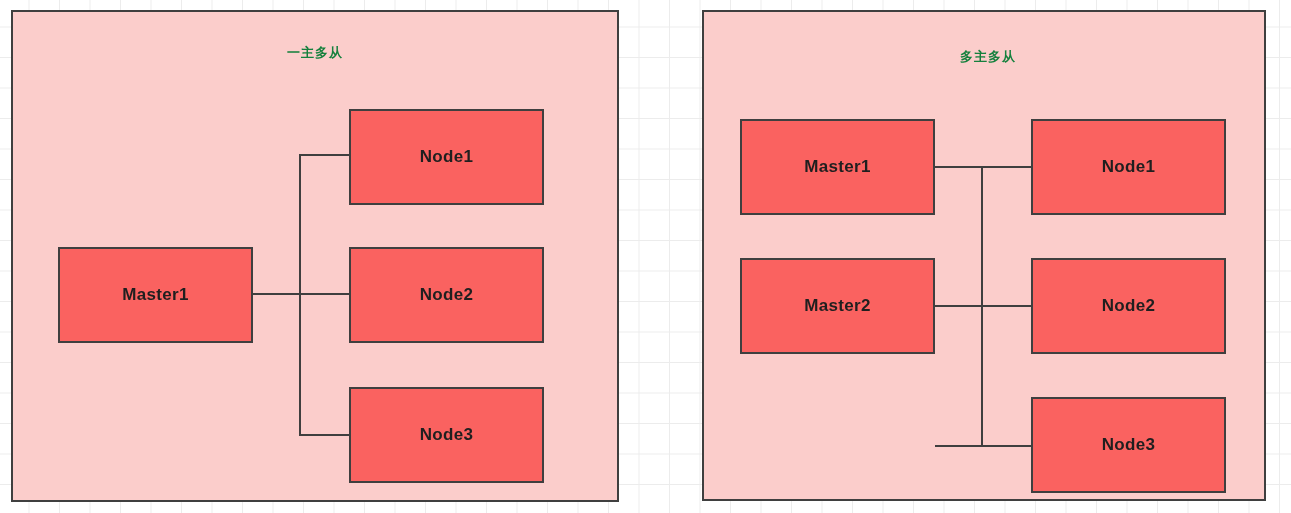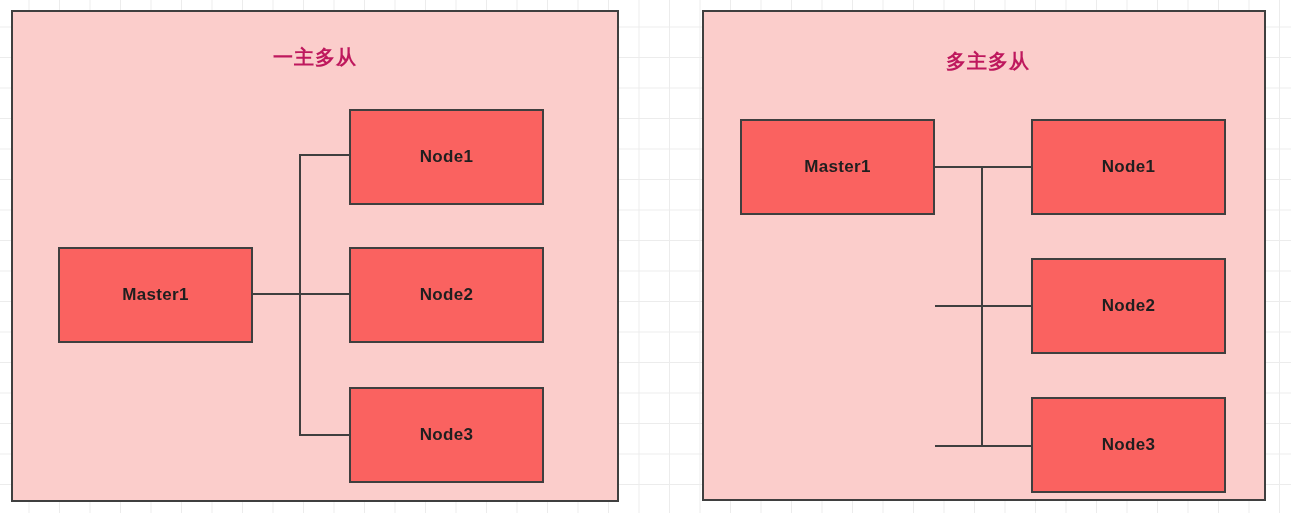--- a/index.html
+++ b/index.html
@@ -32,23 +32,23 @@
     background-color: #fbcdcb;
     border: 2px solid #3f3f3f;
     box-sizing: border-box;
   }
 
   .panel-title {
     position: absolute;
     left: 0;
     right: 0;
     text-align: center;
-    font-size: 20px;
+    font-size: 13px;
     font-weight: bold;
-    color: #be185d;
+    color: #15803d;
     letter-spacing: 1px;
     white-space: nowrap;
   }
 
   .node-box {
     position: absolute;
     background-color: #fa6260;
     border: 2px solid #3f3f3f;
     box-sizing: border-box;
     display: flex;
@@ -108,20 +108,23 @@
   </div>
 
   <div class="panel" style="left:702px; top:10px; width:564px; height:491px;">
 
     <div class="panel-title" style="top:36px;padding-left:8px;">多主多从</div>
 
     <div class="node-box" style="left:36px; top:107px; width:195px; height:96px;">
       <span class="node-label">Master1</span>
     </div>
 
+    <div class="node-box" style="left:36px; top:246px; width:195px; height:96px;">
+      <span class="node-label">Master2</span>
+    </div>
 
 
     <div class="node-box" style="left:327px; top:107px; width:195px; height:96px;">
       <span class="node-label">Node1</span>
     </div>
 
     <div class="node-box" style="left:327px; top:246px; width:195px; height:96px;">
       <span class="node-label">Node2</span>
     </div>
 

